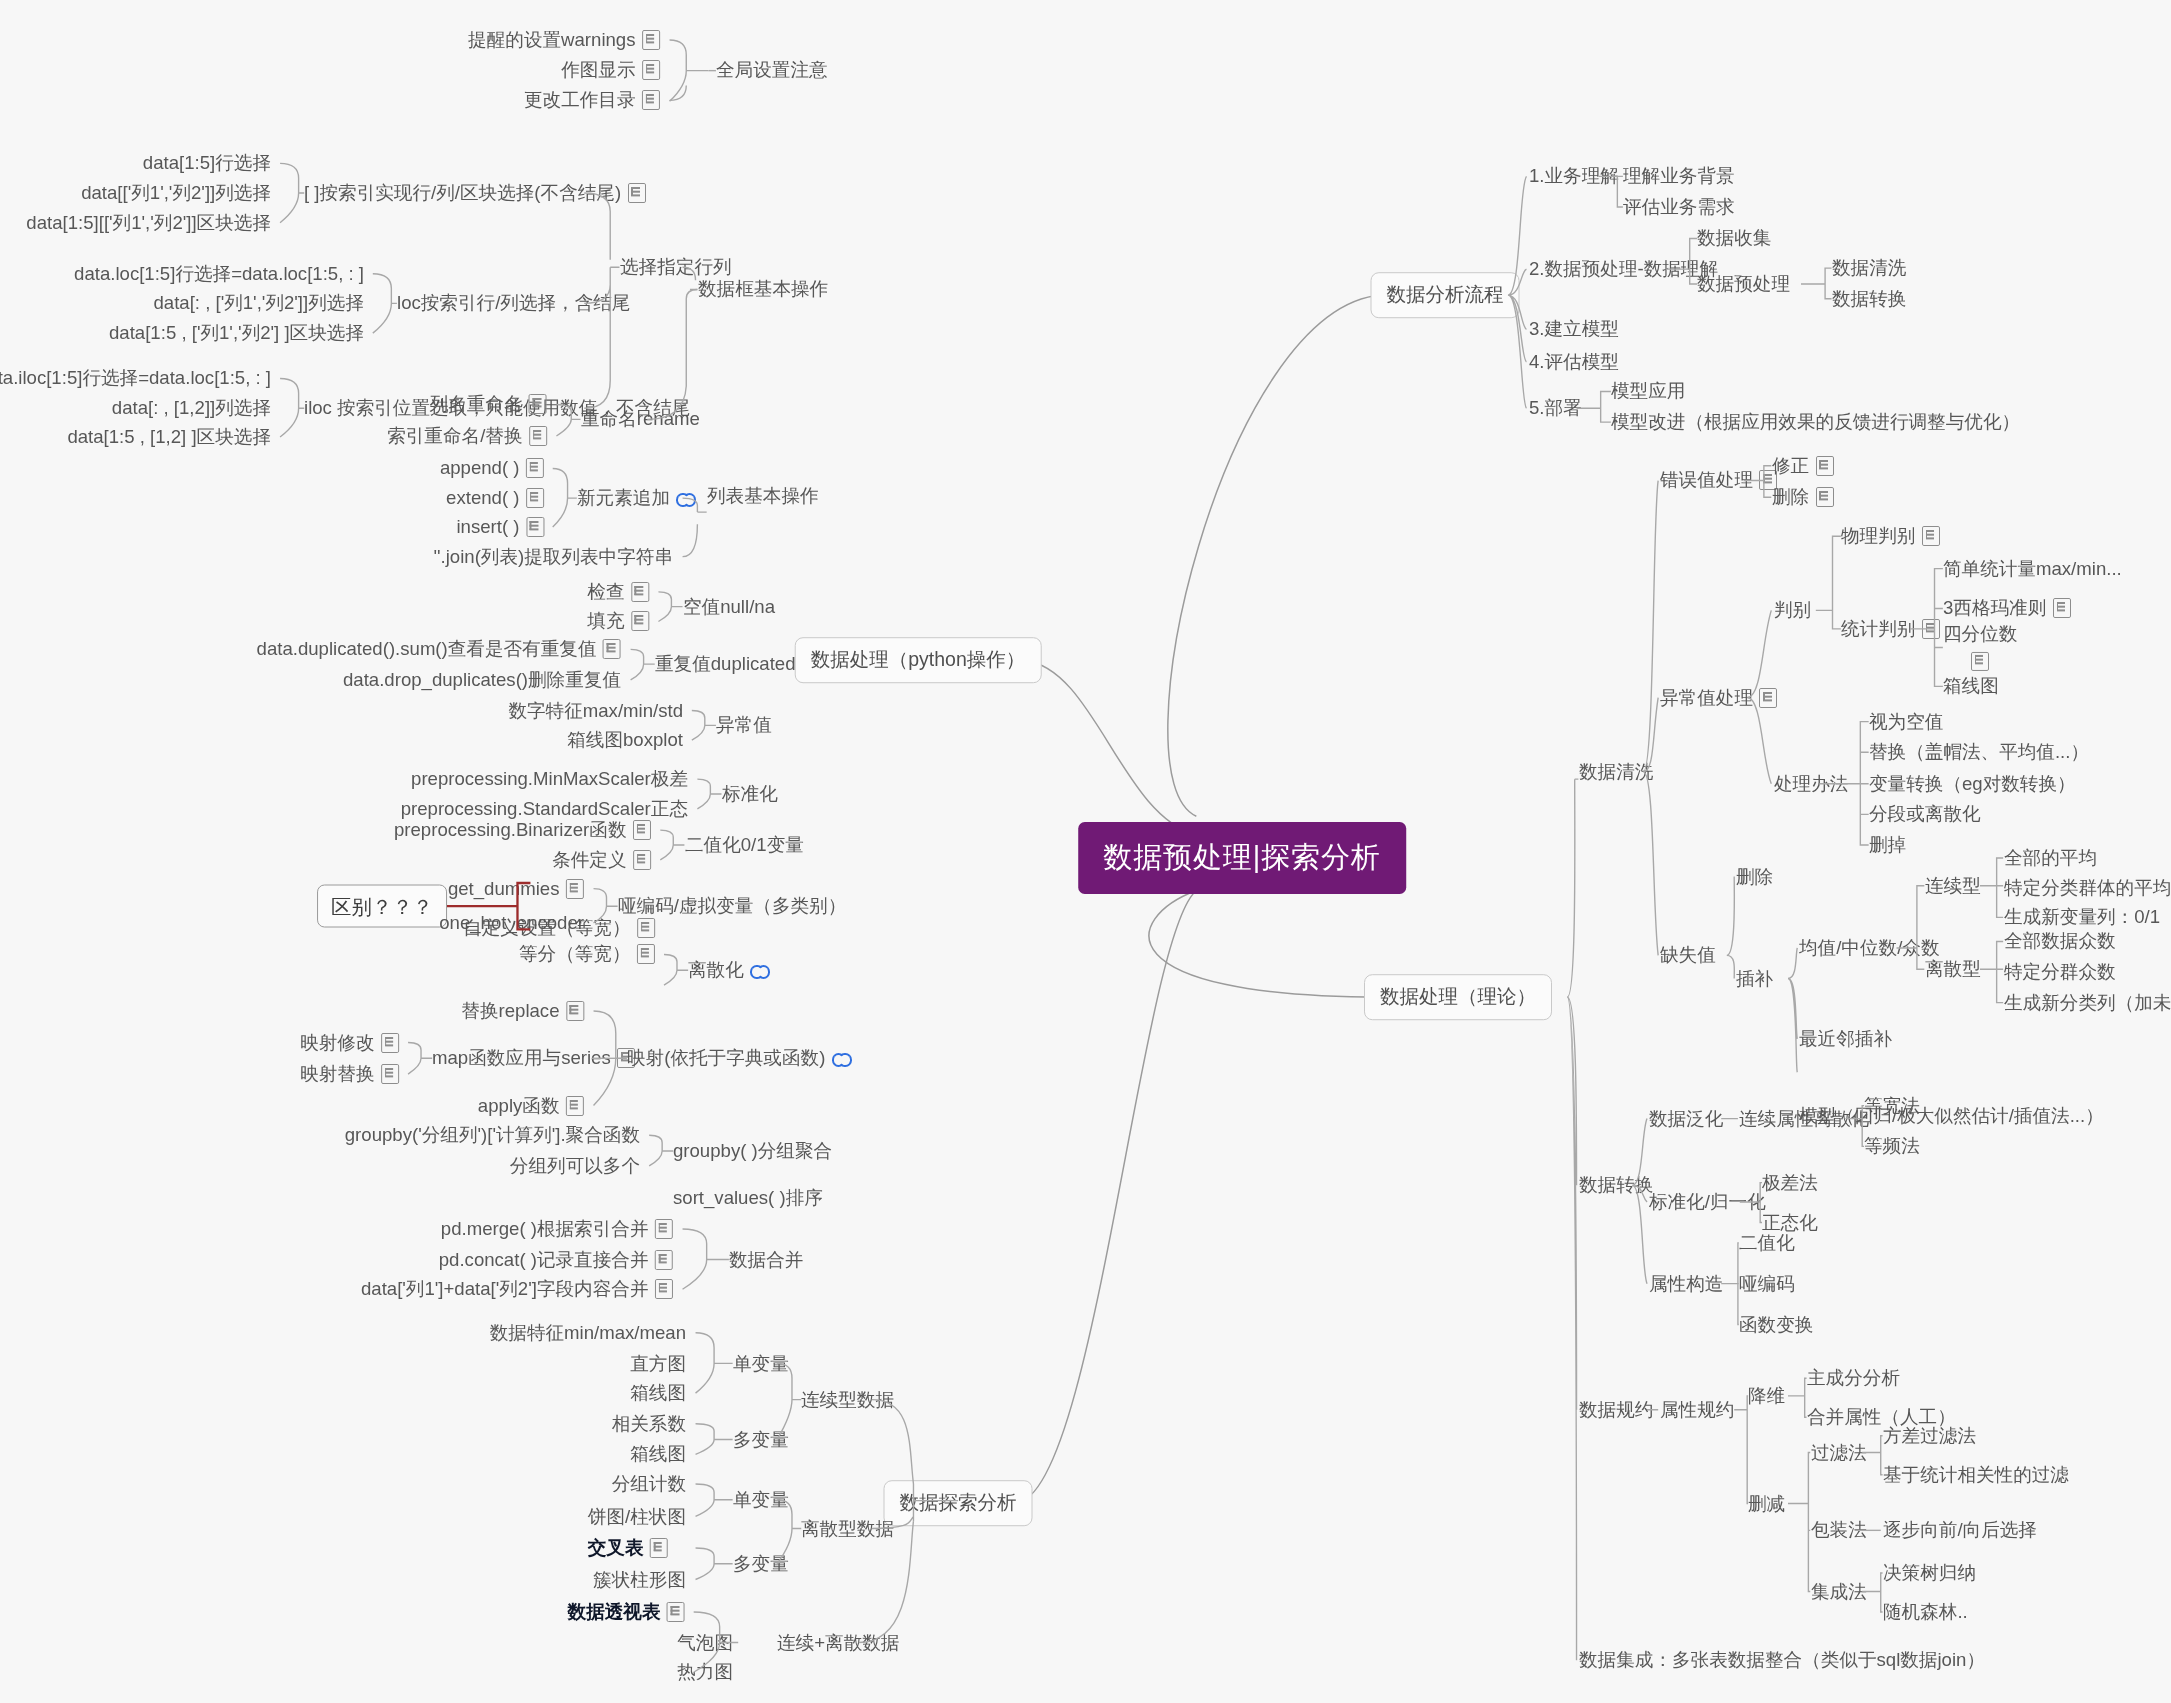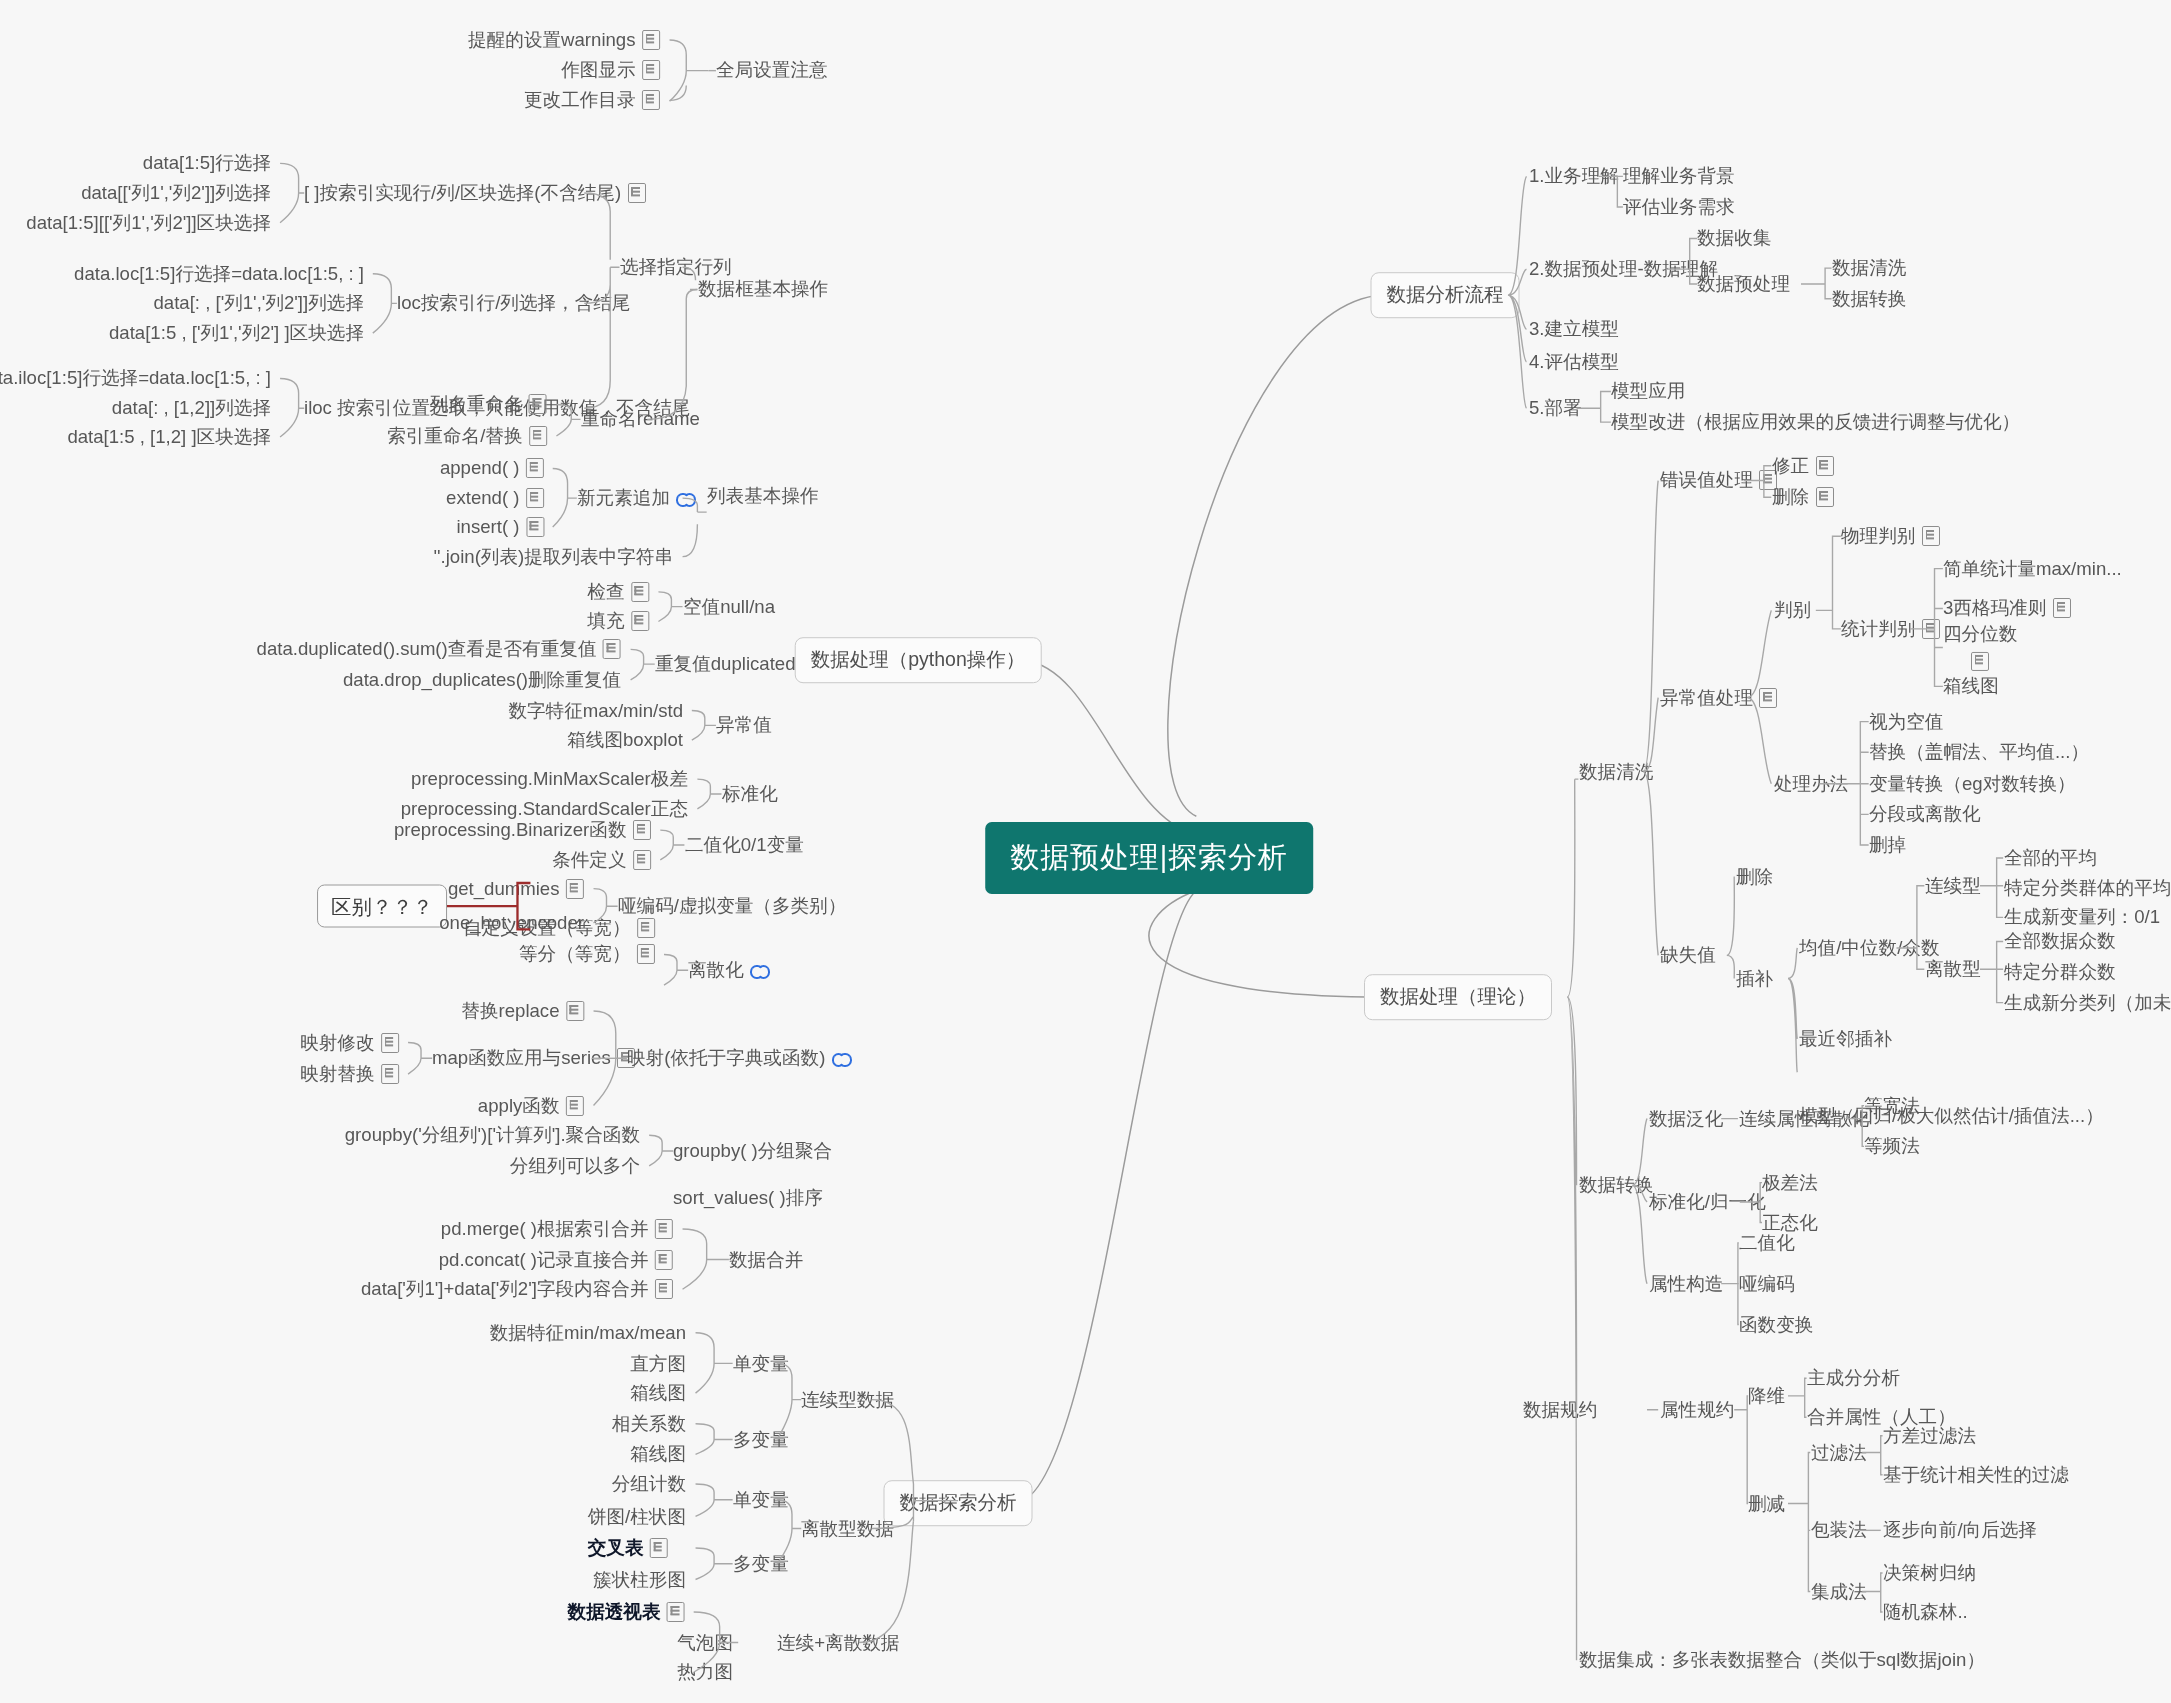--- a/index.html
+++ b/index.html
@@ -99,21 +99,21 @@
       <path d="M1290 900 C1210 880 1180 720 1105 712"></path>
 
       <path d="M1290 960 C1210 990 1190 1075 1490 1075"></path>
 
       <path d="M1290 960 C1230 1010 1180 1620 1095 1620"></path>
 
       <path d="M1290 880 C1200 840 1320 330 1490 318"></path>
     </g>
   </svg>
 
-  <div class="root" style="left: 1149px; top: 858px; background: #0f766e;">数据预处理|探索分析</div>
+  <div class="root" style="left: 1242px; top: 858px; background: #701a75;">数据预处理|探索分析</div>
 
   <div class="box1" style="left:918px;top:660px;">数据处理（python操作）</div>
   <div class="box1" style="left:1458px;top:997px;">数据处理（理论）</div>
   <div class="box1" style="left:958px;top:1503px;">数据探索分析</div>
   <div class="box1" style="left:1445px;top:295px;">数据分析流程</div>
 
   <div class="boxq" style="left:447px;top:906px;">区别？？？</div>
 
   <div class="node r" style="left:660px;top:40px;">
     <span>提醒的设置warnings</span>
@@ -399,21 +399,21 @@
 
   <div class="node l" style="left:1649px;top:1202px;">标准化/归一化</div>
   <div class="node l" style="left:1762px;top:1183px;">极差法</div>
   <div class="node l" style="left:1762px;top:1223px;">正态化</div>
 
   <div class="node l" style="left:1649px;top:1284px;">属性构造</div>
   <div class="node l" style="left:1739px;top:1243px;">二值化</div>
   <div class="node l" style="left:1739px;top:1284px;">哑编码</div>
   <div class="node l" style="left:1739px;top:1325px;">函数变换</div>
 
-  <div class="node l" style="left:1523px;top:1410px;">数据规约</div>
+  <div class="node l" style="left:1579px;top:1410px;">数据规约</div>
   <div class="node l" style="left:1660px;top:1410px;">属性规约</div>
   <div class="node l" style="left:1748px;top:1396px;">降维</div>
   <div class="node l" style="left:1807px;top:1378px;">主成分分析</div>
   <div class="node l" style="left:1807px;top:1417px;">合并属性（人工）</div>
 
   <div class="node l" style="left:1748px;top:1504px;">删减</div>
   <div class="node l" style="left:1811px;top:1453px;">过滤法</div>
   <div class="node l" style="left:1883px;top:1436px;">方差过滤法</div>
   <div class="node l" style="left:1883px;top:1475px;">基于统计相关性的过滤</div>
   <div class="node l" style="left:1811px;top:1530px;">包装法</div>

